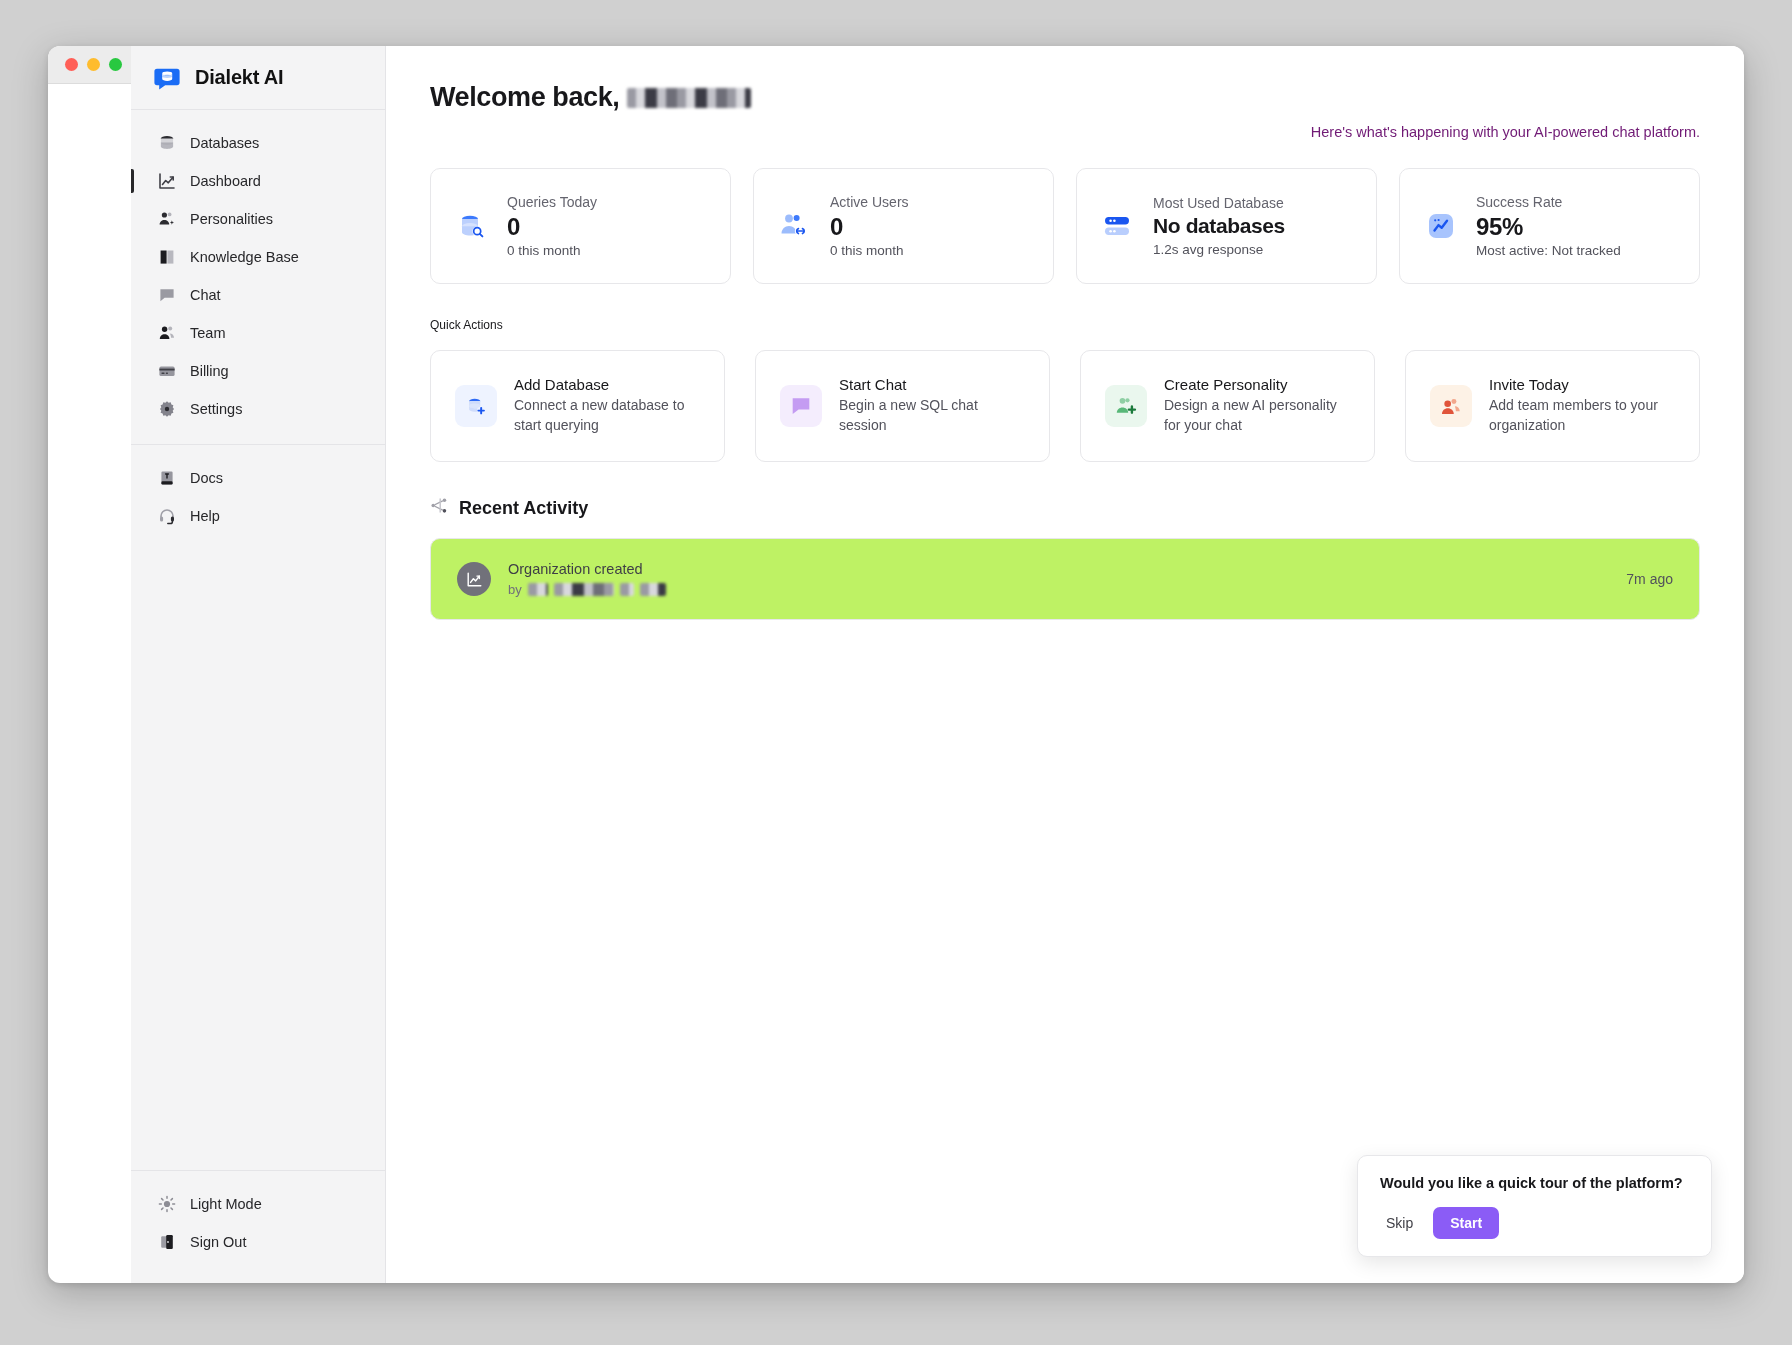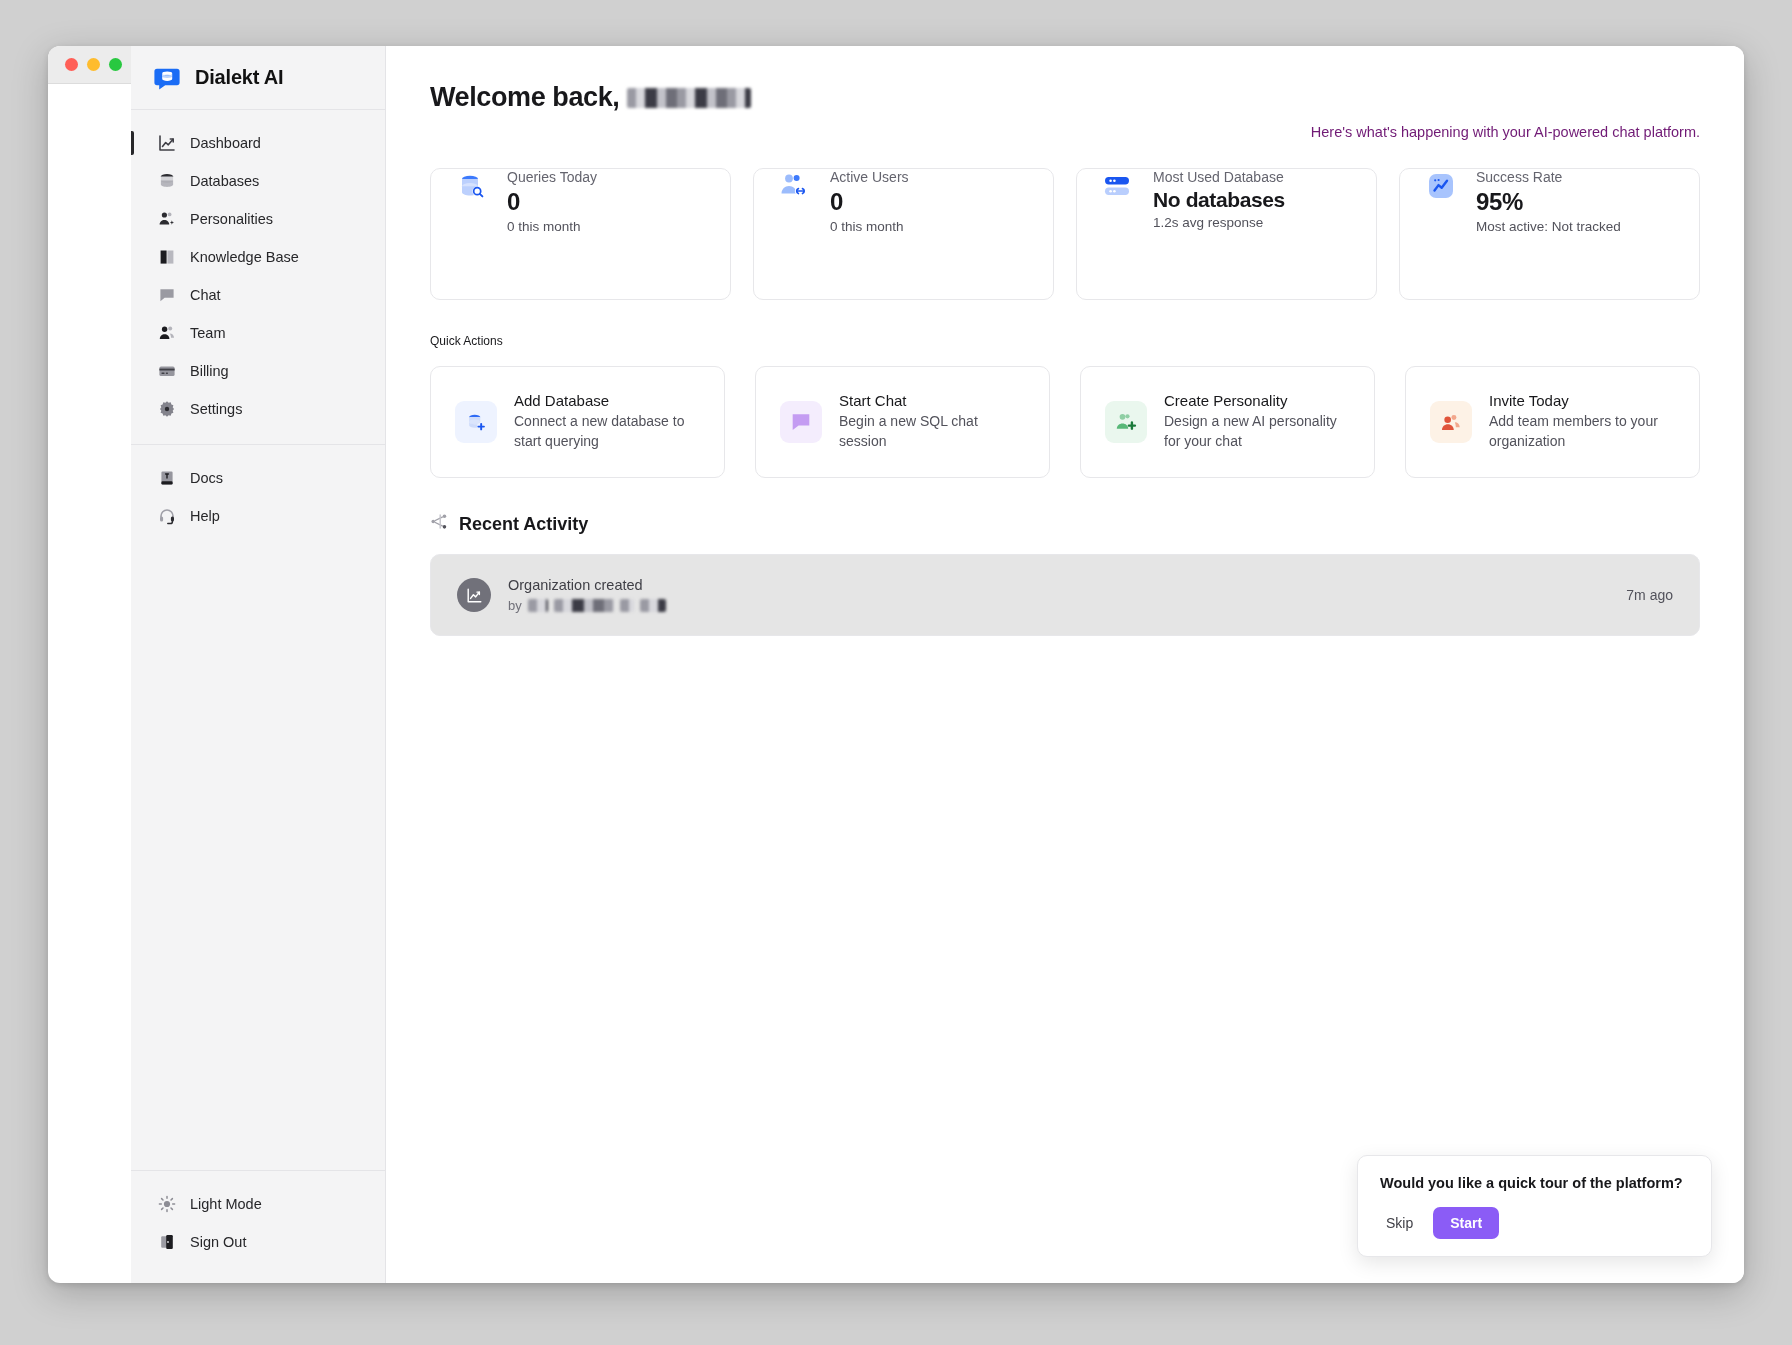--- a/index.html
+++ b/index.html
@@ -113,22 +113,22 @@
     margin-top: 11px;
     font-size: 14.5px; color: #701a75; text-align: right;
   }
 
   .stats { display: flex; gap: 22px; margin-top: 28px; }
   .stat-card {
     flex: 1 1 0;
     border: 1px solid #e7e7ea;
     border-radius: 10px;
     background: #fff;
-    height: 132px;
-    display: flex; 
+    height: 116px;
+    display: flex; align-items: center;
     padding: 0 24px;
     gap: 18px;
   }
   .stat-ico { width: 34px; height: 34px; flex: 0 0 auto; }
   .stat-text { display: flex; flex-direction: column; gap: 3px; }
   .stat-label { font-size: 14px; color: #64646e; }
   .stat-value { font-size: 24px; font-weight: bold; color: #18181b; letter-spacing: -0.4px; line-height: 1.15; }
   .stat-value.small { font-size: 21px; }
   .stat-sub { font-size: 13.5px; color: #52525b; }
 
@@ -156,21 +156,21 @@
     flex: 0 0 auto;
   }
   .action-text { display: flex; flex-direction: column; gap: 3px; }
   .action-title { font-size: 15px; color: #18181b; }
   .action-desc { font-size: 14px; color: #52525b; line-height: 1.42; max-width: 215px; }
 
   .activity-card {
     margin-top: 18px;
     border: 1px solid #e7e7ea;
     border-radius: 10px;
-    background: #e5e5e5;
+    background: #bef264;
     padding: 22px 26px;
     display: flex; align-items: center;
   }
   .activity-avatar {
     width: 34px; height: 34px; border-radius: 50%;
     background: #71717a;
     display: flex; align-items: center; justify-content: center;
     flex: 0 0 auto;
   }
   .activity-body { margin-left: 17px; display: flex; flex-direction: column; gap: 5px; flex: 1 1 auto; }
@@ -227,40 +227,40 @@
             <ellipse cx="14.2" cy="9.4" rx="5" ry="1.9" fill="#fff"></ellipse>
             <path d="M9.2 9.4v5.6c0 1.05 2.24 1.9 5 1.9s5-.85 5-1.9V9.4c0 1.05-2.24 1.9-5 1.9s-5-.85-5-1.9z" fill="#fff"></path>
             <ellipse cx="14.2" cy="12.3" rx="5" ry="1.7" fill="#1a6cf5" opacity=".3"></ellipse>
           </svg>
         </span>
         <span class="brand-name">Dialekt AI</span>
       </div>
 
       <nav class="nav">
 
+        <div class="nav-item">
+          <span class="nv-ico">
+            <svg viewBox="0 0 18 18" width="18" height="18">
+              <ellipse cx="9" cy="4.4" rx="6.1" ry="2.4" fill="#2b2b30"></ellipse>
+              <path d="M2.9 4.4v4.2c0 1.33 2.73 2.4 6.1 2.4s6.1-1.07 6.1-2.4V4.4" fill="#d4d4d8"></path>
+              <path d="M2.9 8.6v4c0 1.33 2.73 2.4 6.1 2.4s6.1-1.07 6.1-2.4v-4" fill="#a1a1aa" opacity=".75"></path>
+            </svg>
+          </span>
+          <span>Databases</span>
+        </div>
+
         <div class="nav-item active">
           <span class="nv-ico">
             <svg viewBox="0 0 18 18" width="18" height="18" fill="none" stroke="#3f3f46" stroke-width="1.6" stroke-linecap="round" stroke-linejoin="round">
               <path d="M2 2v14h14"></path>
                 <path d="M4.5 12.5l3.2-4 2.6 2.3L15 5.2"></path>
                 <path d="M12.3 5h2.9v2.9"></path>
             </svg>
           </span>
           <span>Dashboard</span>
-        </div>
-
-        <div class="nav-item">
-          <span class="nv-ico">
-            <svg viewBox="0 0 18 18" width="18" height="18">
-              <ellipse cx="9" cy="4.4" rx="6.1" ry="2.4" fill="#2b2b30"></ellipse>
-              <path d="M2.9 4.4v4.2c0 1.33 2.73 2.4 6.1 2.4s6.1-1.07 6.1-2.4V4.4" fill="#d4d4d8"></path>
-              <path d="M2.9 8.6v4c0 1.33 2.73 2.4 6.1 2.4s6.1-1.07 6.1-2.4v-4" fill="#a1a1aa" opacity=".75"></path>
-            </svg>
-          </span>
-          <span>Databases</span>
         </div>
 
         <div class="nav-item">
           <span class="nv-ico">
             <svg viewBox="0 0 18 18" width="18" height="18">
               <circle cx="6.4" cy="5" r="2.6" fill="#2b2b30"></circle>
               <circle cx="11.6" cy="4.4" r="1.9" fill="#b4b4bb"></circle>
               <path d="M1.6 14.6c0-2.8 2.2-4.6 4.8-4.6s4.8 1.8 4.8 4.6z" fill="#2b2b30"></path>
               <path d="M13.9 10.3l.6 1.6 1.6.6-1.6.6-.6 1.6-.6-1.6-1.6-.6 1.6-.6z" fill="#2b2b30"></path>
             </svg>

